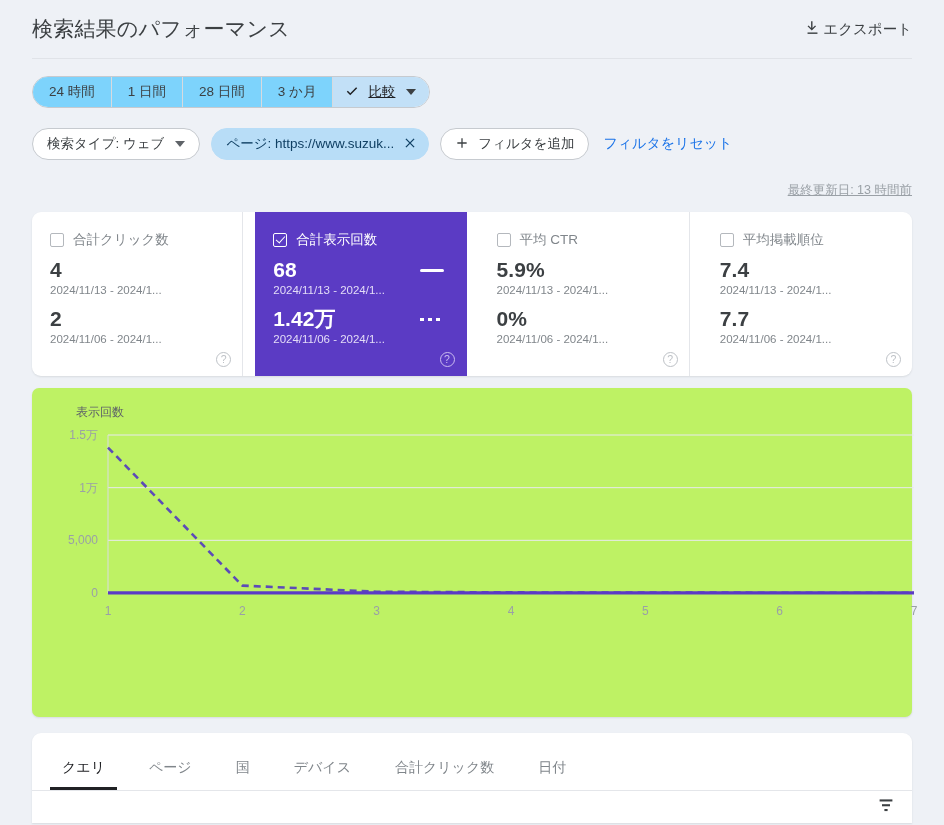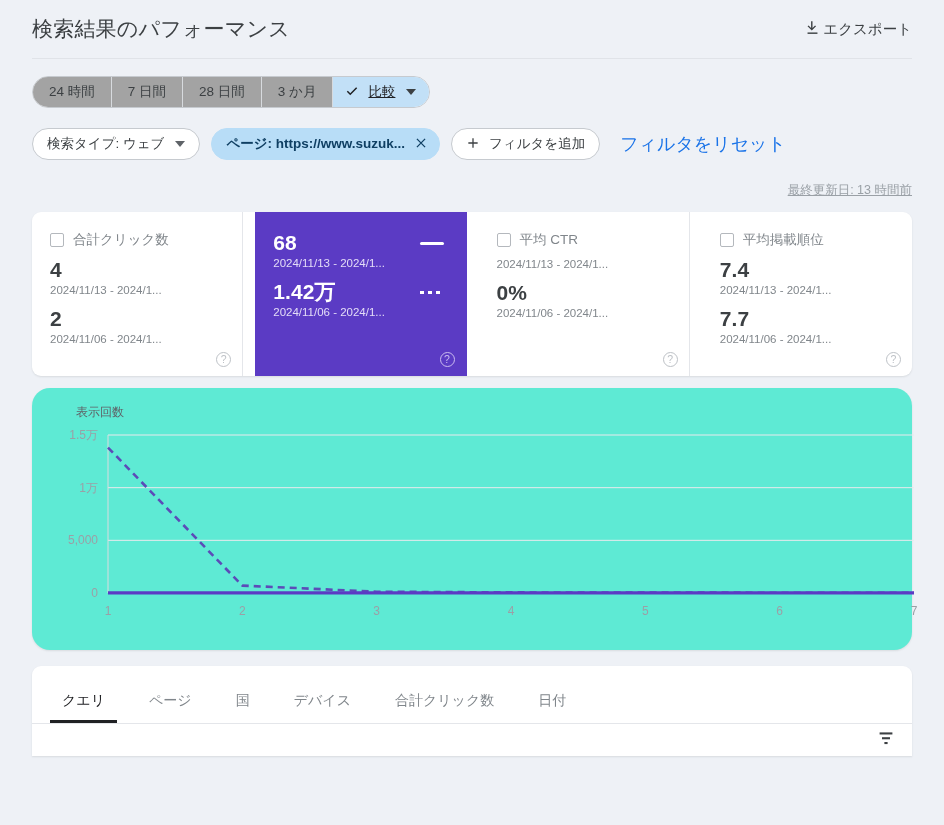--- a/index.html
+++ b/index.html
@@ -61,21 +61,21 @@
     overflow: hidden;
     height: 32px;
     background: #fff;
   }
   .seg {
     display: flex;
     align-items: center;
     padding: 0 16px;
     font-size: 13.5px;
     color: #3c4043;
-    background: #a3a3a3;
+    background: #7dd3fc;
     border-right: 1px solid #d7dade;
     cursor: pointer;
     white-space: nowrap;
   }
   .seg:last-child { border-right: none; text-decoration: underline; }
   .seg.compare {
     background: #c2e0f7;
     gap: 9px;
     padding: 0 13px 0 12px;
     color: #202124;
@@ -108,37 +108,37 @@
     font-size: 13.5px;
     color: #3c4043;
     cursor: pointer;
     gap: 9px;
     white-space: nowrap;
   }
   .chip.active {
     background: #b8ddf7;
     border-color: #b8ddf7;
     color: #0f3f63;
-    font-weight: 700;
+    font-weight: 400;
     max-width: 250px;
     padding-right: 11px;
   }
   .chip .chip-text {
     overflow: hidden;
     text-overflow: ellipsis;
     white-space: nowrap;
   }
   .chip-x { display: block; cursor: pointer; }
   .chip .caret-down { border-top-color: #5f6368; }
   .plus-glyph { display: block; }
   .reset-link {
-    font-size: 18px;
+    font-size: 14px;
     color: #1a73e8;
     cursor: pointer;
-    margin-left: 9px;
+    margin-left: 3px;
   }
 
   
   .updated-row {
     text-align: right;
     padding: 22px 32px 0 0;
     font-size: 12.5px;
     color: #9aa0a6;
     text-decoration: underline;
   }
@@ -246,24 +246,24 @@
     cursor: pointer;
   }
   .card.selected .help-icon {
     border-color: #cbbcf0;
     color: #cbbcf0;
   }
 
   
   .chart-wrap { padding: 12px 32px 0 32px; }
   .chart-card {
-    background: #5eead4;
-    border-radius: 18px;
+    background: #bef264;
+    border-radius: 7px;
     box-shadow: 0 1px 2px rgba(60,64,67,.12);
-    height: 262px;
+    height: 329px;
     padding: 16px 18px 0 14px;
     position: relative;
   }
   .chart-axis-title {
     font-size: 12px;
     color: #5f6368;
     margin-left: 30px;
   }
   .plot {
     position: relative;
@@ -324,21 +324,21 @@
         </svg>
     </span>
     <span class="export-label">エクスポート</span>
   </button>
 </div>
 <div class="header-rule"></div>
 
 <div class="range-row">
   <div class="segmented">
     <div class="seg">24 時間</div>
-    <div class="seg">7 日間</div>
+    <div class="seg">1 日間</div>
     <div class="seg">28 日間</div>
     <div class="seg">3 か月</div>
     <div class="seg compare">
       <span class="check-glyph">
         <svg width="14" height="14" viewBox="0 0 24 24">
             <path fill="none" stroke="#202124" stroke-width="2.6" d="M4 12.5l5 5L20 6.5"></path>
           </svg>
       </span>
       <span class="seg-label">比較</span>
       <span class="caret-down"></span>
@@ -385,37 +385,44 @@
       </div>
       <div class="metric-date">2024/11/13 - 2024/1...</div>
       <div class="metric-line">
         <span class="metric-val">2</span>
       </div>
       <div class="metric-date">2024/11/06 - 2024/1...</div>
       <div class="help-icon">?</div>
     </div>
 
     <div class="card selected">
+      <div class="card-head">
+        <span class="cbox"></span>
+        <span class="card-name">合計表示回数</span>
+      </div>
       <div class="metric-line">
         <span class="metric-val">68</span>
         <span class="legend-solid"></span>
       </div>
       <div class="metric-date">2024/11/13 - 2024/1...</div>
       <div class="metric-line">
         <span class="metric-val">1.42万</span>
         <span class="legend-dotted"></span>
       </div>
       <div class="metric-date">2024/11/06 - 2024/1...</div>
       <div class="help-icon">?</div>
     </div>
 
     <div class="card">
       <div class="card-head">
         <span class="cbox"></span>
         <span class="card-name">平均 CTR</span>
+      </div>
+      <div class="metric-line">
+        <span class="metric-val">5.9%</span>
       </div>
       <div class="metric-date">2024/11/13 - 2024/1...</div>
       <div class="metric-line">
         <span class="metric-val">0%</span>
       </div>
       <div class="metric-date">2024/11/06 - 2024/1...</div>
       <div class="help-icon">?</div>
     </div>
 
     <div class="card">

